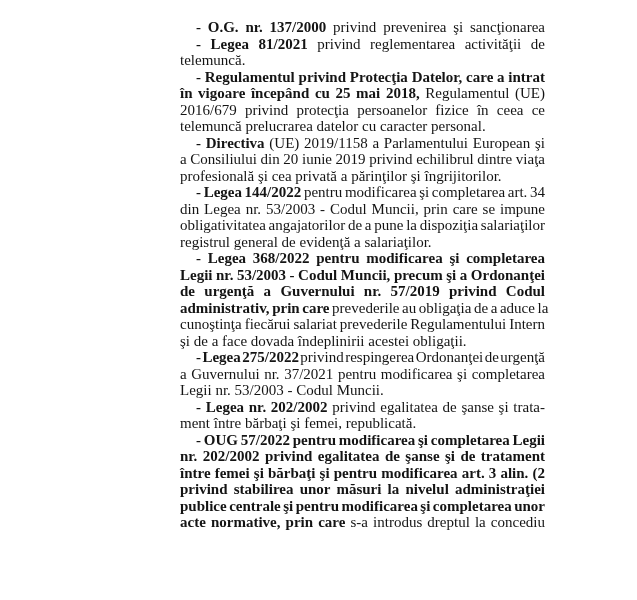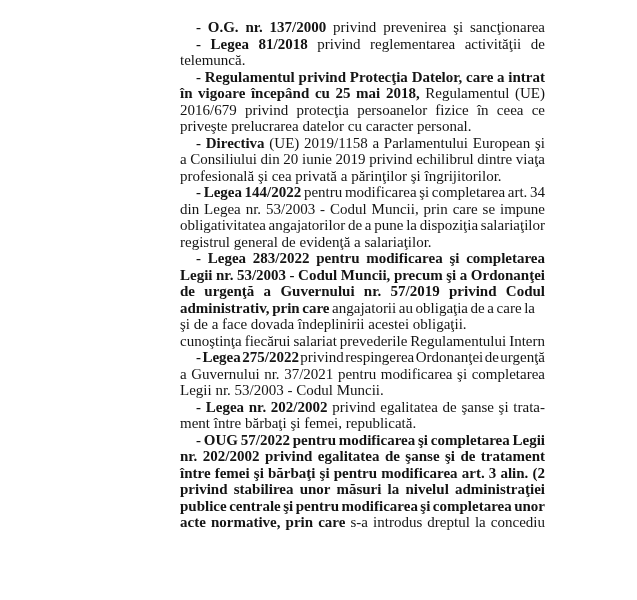--- a/index.html
+++ b/index.html
@@ -39,39 +39,39 @@
   .seg-reg {
     font-weight: normal;
   }
 </style>
 </head>
 <body>
 
 <div class="page">
   <div class="text-block" id="text-block">
       <div class="line indent"><span style="word-spacing: 3.04px;"><span class="seg-bold">- O.G. nr. 137/2000</span><span class="seg-reg"> privind prevenirea şi sancţionarea</span></span></div>
-      <div class="line indent"><span style="word-spacing: 5.823px;"><span class="seg-bold">- Legea 81/2018</span><span class="seg-reg"> privind reglementarea activităţii de</span></span></div>
+      <div class="line indent"><span style="word-spacing: 5.823px;"><span class="seg-bold">- Legea 81/2021</span><span class="seg-reg"> privind reglementarea activităţii de</span></span></div>
       <div class="line"><span><span class="seg-reg">telemuncă.</span></span></div>
       <div class="line indent"><span style="word-spacing: 0.022px;"><span class="seg-bold">- Regulamentul privind Protecţia Datelor, care a intrat</span></span></div>
       <div class="line"><span style="word-spacing: 1.857px;"><span class="seg-bold">în vigoare începând cu 25 mai 2018,</span><span class="seg-reg"> Regulamentul (UE)</span></span></div>
       <div class="line"><span style="word-spacing: 4.484px;"><span class="seg-reg">2016/679 privind protecţia persoanelor fizice în ceea ce</span></span></div>
-      <div class="line"><span><span class="seg-reg">priveşte prelucrarea datelor cu caracter personal.</span></span></div>
+      <div class="line"><span><span class="seg-reg">telemuncă prelucrarea datelor cu caracter personal.</span></span></div>
       <div class="line indent"><span style="word-spacing: 0.998px;"><span class="seg-bold">- Directiva</span><span class="seg-reg"> (UE) 2019/1158 a Parlamentului European şi</span></span></div>
       <div class="line"><span style="word-spacing: -0.134px;"><span class="seg-reg">a Consiliului din 20 iunie 2019 privind echilibrul dintre viaţa</span></span></div>
       <div class="line"><span><span class="seg-reg">profesională şi cea privată a părinţilor şi îngrijitorilor.</span></span></div>
       <div class="line indent"><span style="word-spacing: -1.1px;"><span class="seg-bold">- Legea 144/2022</span><span class="seg-reg"> pentru modificarea şi completarea art. 34</span></span></div>
       <div class="line"><span style="word-spacing: 1.173px;"><span class="seg-reg">din Legea nr. 53/2003 - Codul Muncii, prin care se impune</span></span></div>
       <div class="line"><span style="word-spacing: -0.993px;"><span class="seg-reg">obligativitatea angajatorilor de a pune la dispoziţia salariaţilor</span></span></div>
       <div class="line"><span><span class="seg-reg">registrul general de evidenţă a salariaţilor.</span></span></div>
-      <div class="line indent"><span style="word-spacing: 2.99px;"><span class="seg-bold">- Legea 283/2022 pentru modificarea şi completarea</span></span></div>
+      <div class="line indent"><span style="word-spacing: 2.99px;"><span class="seg-bold">- Legea 368/2022 pentru modificarea şi completarea</span></span></div>
       <div class="line"><span style="word-spacing: -0.236px;"><span class="seg-bold">Legii nr. 53/2003 - Codul Muncii, precum şi a Ordonanţei</span></span></div>
       <div class="line"><span style="word-spacing: 5.545px; text-align: center;"><span class="seg-bold">de urgenţă a Guvernului nr. 57/2019 privind Codul</span></span></div>
-      <div class="line"><span style="word-spacing: -1.163px;"><span class="seg-bold">administrativ, prin care</span><span class="seg-reg"> angajatorii au obligaţia de a care la</span></span></div>
+      <div class="line"><span style="word-spacing: -1.163px;"><span class="seg-bold">administrativ, prin care</span><span class="seg-reg"> prevederile au obligaţia de a aduce la</span></span></div>
+      <div class="line"><span style="word-spacing: -0.722px;"><span class="seg-reg">cunoştinţa fiecărui salariat prevederile Regulamentului Intern</span></span></div>
       <div class="line"><span><span class="seg-reg">şi de a face dovada îndeplinirii acestei obligaţii.</span></span></div>
-      <div class="line"><span style="word-spacing: -0.722px;"><span class="seg-reg">cunoştinţa fiecărui salariat prevederile Regulamentului Intern</span></span></div>
       <div class="line indent"><span style="word-spacing: -2.292px;"><span class="seg-bold">- Legea 275/2022</span><span class="seg-reg"> privind respingerea Ordonanţei de urgenţă</span></span></div>
       <div class="line"><span style="word-spacing: 0.848px;"><span class="seg-reg">a Guvernului nr. 37/2021 pentru modificarea şi completarea</span></span></div>
       <div class="line"><span><span class="seg-reg">Legii nr. 53/2003 - Codul Muncii.</span></span></div>
       <div class="line indent"><span style="word-spacing: 0.977px;"><span class="seg-bold">- Legea nr. 202/2002</span><span class="seg-reg"> privind egalitatea de şanse şi trata-</span></span></div>
       <div class="line"><span><span class="seg-reg">ment între bărbaţi şi femei, republicată.</span></span></div>
       <div class="line indent"><span style="word-spacing: -0.951px;"><span class="seg-bold">- OUG 57/2022 pentru modificarea şi completarea Legii</span></span></div>
       <div class="line"><span style="word-spacing: 1.684px;"><span class="seg-bold">nr. 202/2002 privind egalitatea de şanse şi de tratament</span></span></div>
       <div class="line"><span style="word-spacing: 0.392px;"><span class="seg-bold">între femei şi bărbaţi şi pentru modificarea art. 3 alin. (2</span></span></div>
       <div class="line"><span style="word-spacing: 2.445px;"><span class="seg-bold">privind stabilirea unor măsuri la nivelul administraţiei</span></span></div>
       <div class="line"><span style="word-spacing: -1.283px;"><span class="seg-bold">publice centrale şi pentru modificarea şi completarea unor</span></span></div>

